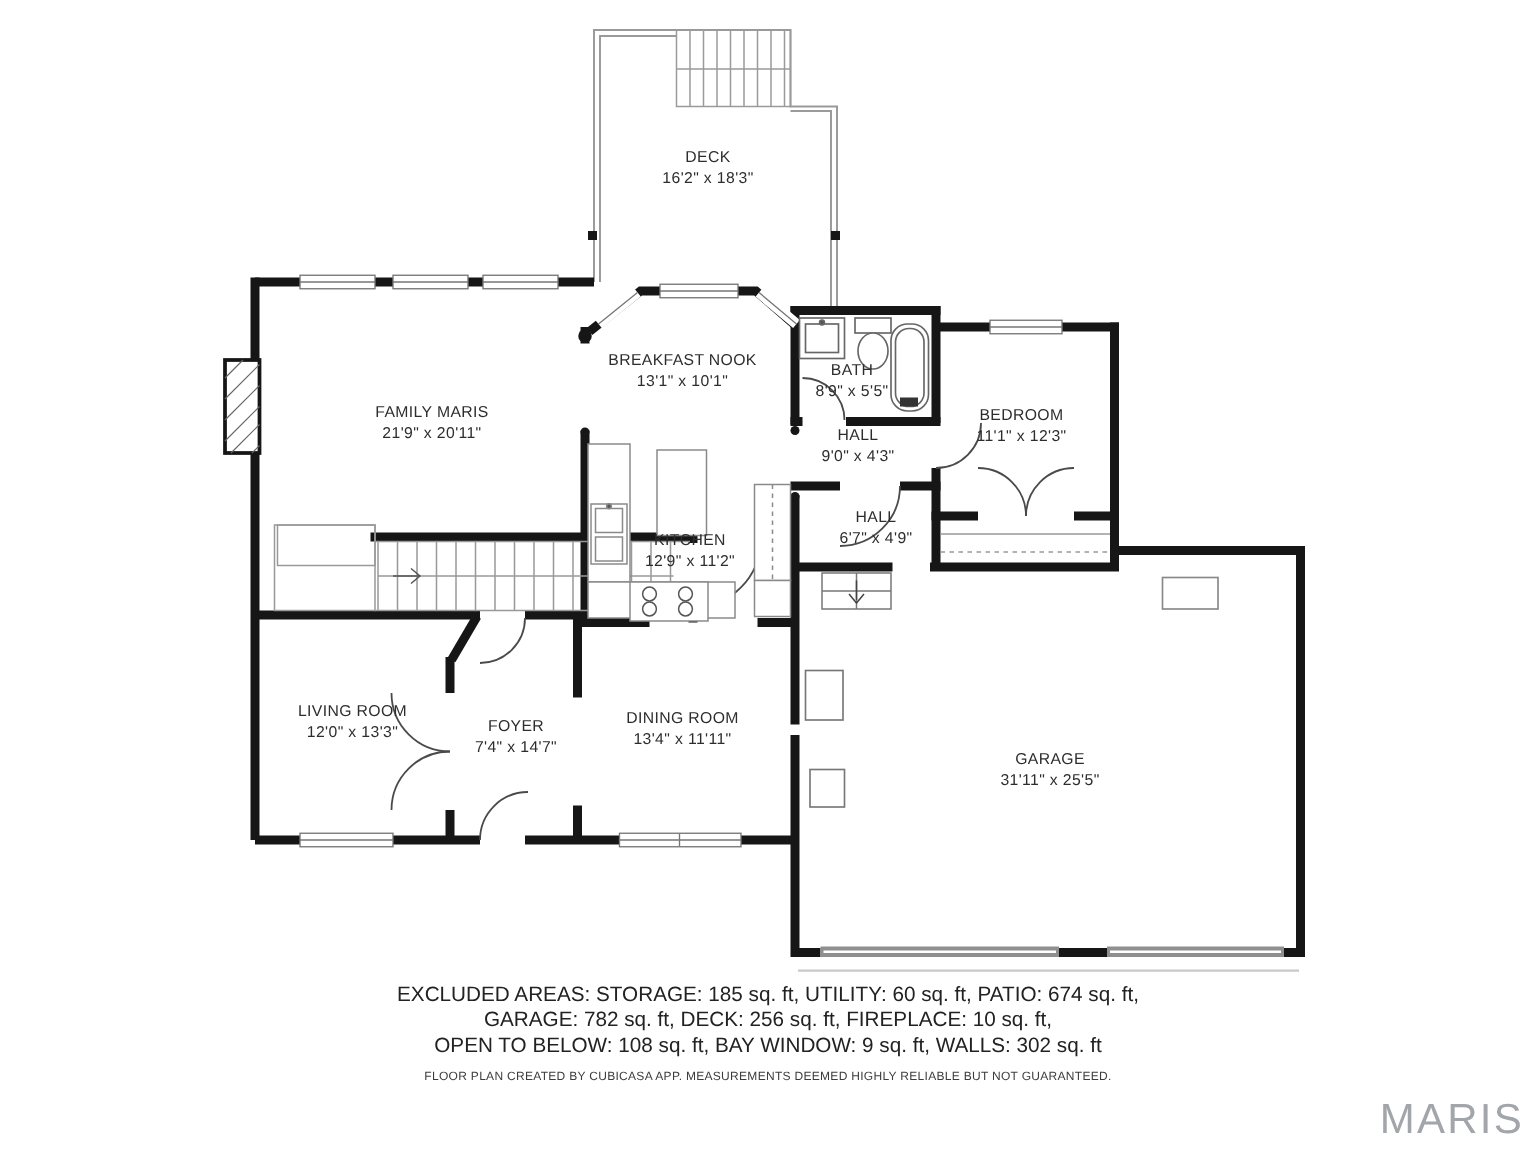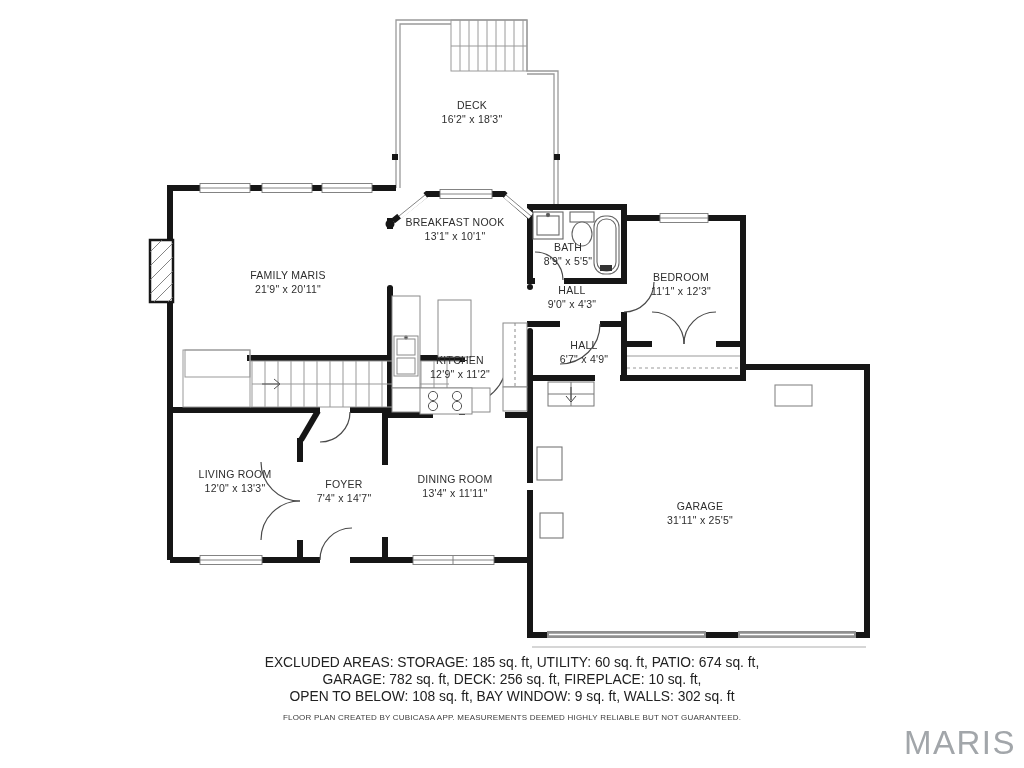--- a/index.html
+++ b/index.html
@@ -10,21 +10,21 @@
               color:#2d2d2d;font-size:10.5px;line-height:13.5px;letter-spacing:.25px;
               white-space:nowrap;}
   .room-name{font-weight:400;}
   .room-dims{font-weight:400;}
   .summary{position:absolute;left:50%;top:655px;transform:translateX(-50%);
            text-align:center;color:#1f1f1f;width:900px;}
   .summary .total{font-size:15px;font-weight:bold;line-height:18px;color:#111;}
   .summary .line{font-size:13.8px;line-height:16.8px;color:#222;}
   .summary .disclaimer{font-size:8px;line-height:10px;color:#3c3c3c;margin-top:8px;
                        letter-spacing:.2px;}
-  .logo{position:absolute;right:8px;bottom:6px;font-size:33px;color:#a2a6aa;
+  .logo{position:absolute;right:8px;bottom:6px;font-size:28px;color:#a2a6aa;
         letter-spacing:1.5px;font-weight:400;}
 </style>
 </head>
 <body>
 
 <div class="stage">
 
   <svg class="plan-svg" width="1024" height="768" viewBox="0 0 1024 768">
 
     <g stroke="#9a9a9a" stroke-width="1.3" fill="none">
@@ -196,21 +196,21 @@
       <rect x="738" y="631" width="118" height="7" fill="#8f8f8f"></rect>
       <path d="M740 634.5 H854" stroke="#fff" stroke-width="1.6"></path>
       <path d="M532 647 H866" stroke="#c9c9c9" stroke-width="1.5"></path>
     </g>
   </svg>
 
   <div class="room-label" style="left:472px;top:99px">
     <div class="room-name">DECK</div>
     <div class="room-dims">16'2" x 18'3"</div>
   </div>
-  <div class="room-label" style="left:455px;top:216px">
+  <div class="room-label" style="left:455px;top:234px">
     <div class="room-name">BREAKFAST NOOK</div>
     <div class="room-dims">13'1" x 10'1"</div>
   </div>
   <div class="room-label" style="left:568px;top:241px">
     <div class="room-name">BATH</div>
     <div class="room-dims">8'9" x 5'5"</div>
   </div>
   <div class="room-label" style="left:681px;top:271px">
     <div class="room-name">BEDROOM</div>
     <div class="room-dims">11'1" x 12'3"</div>

